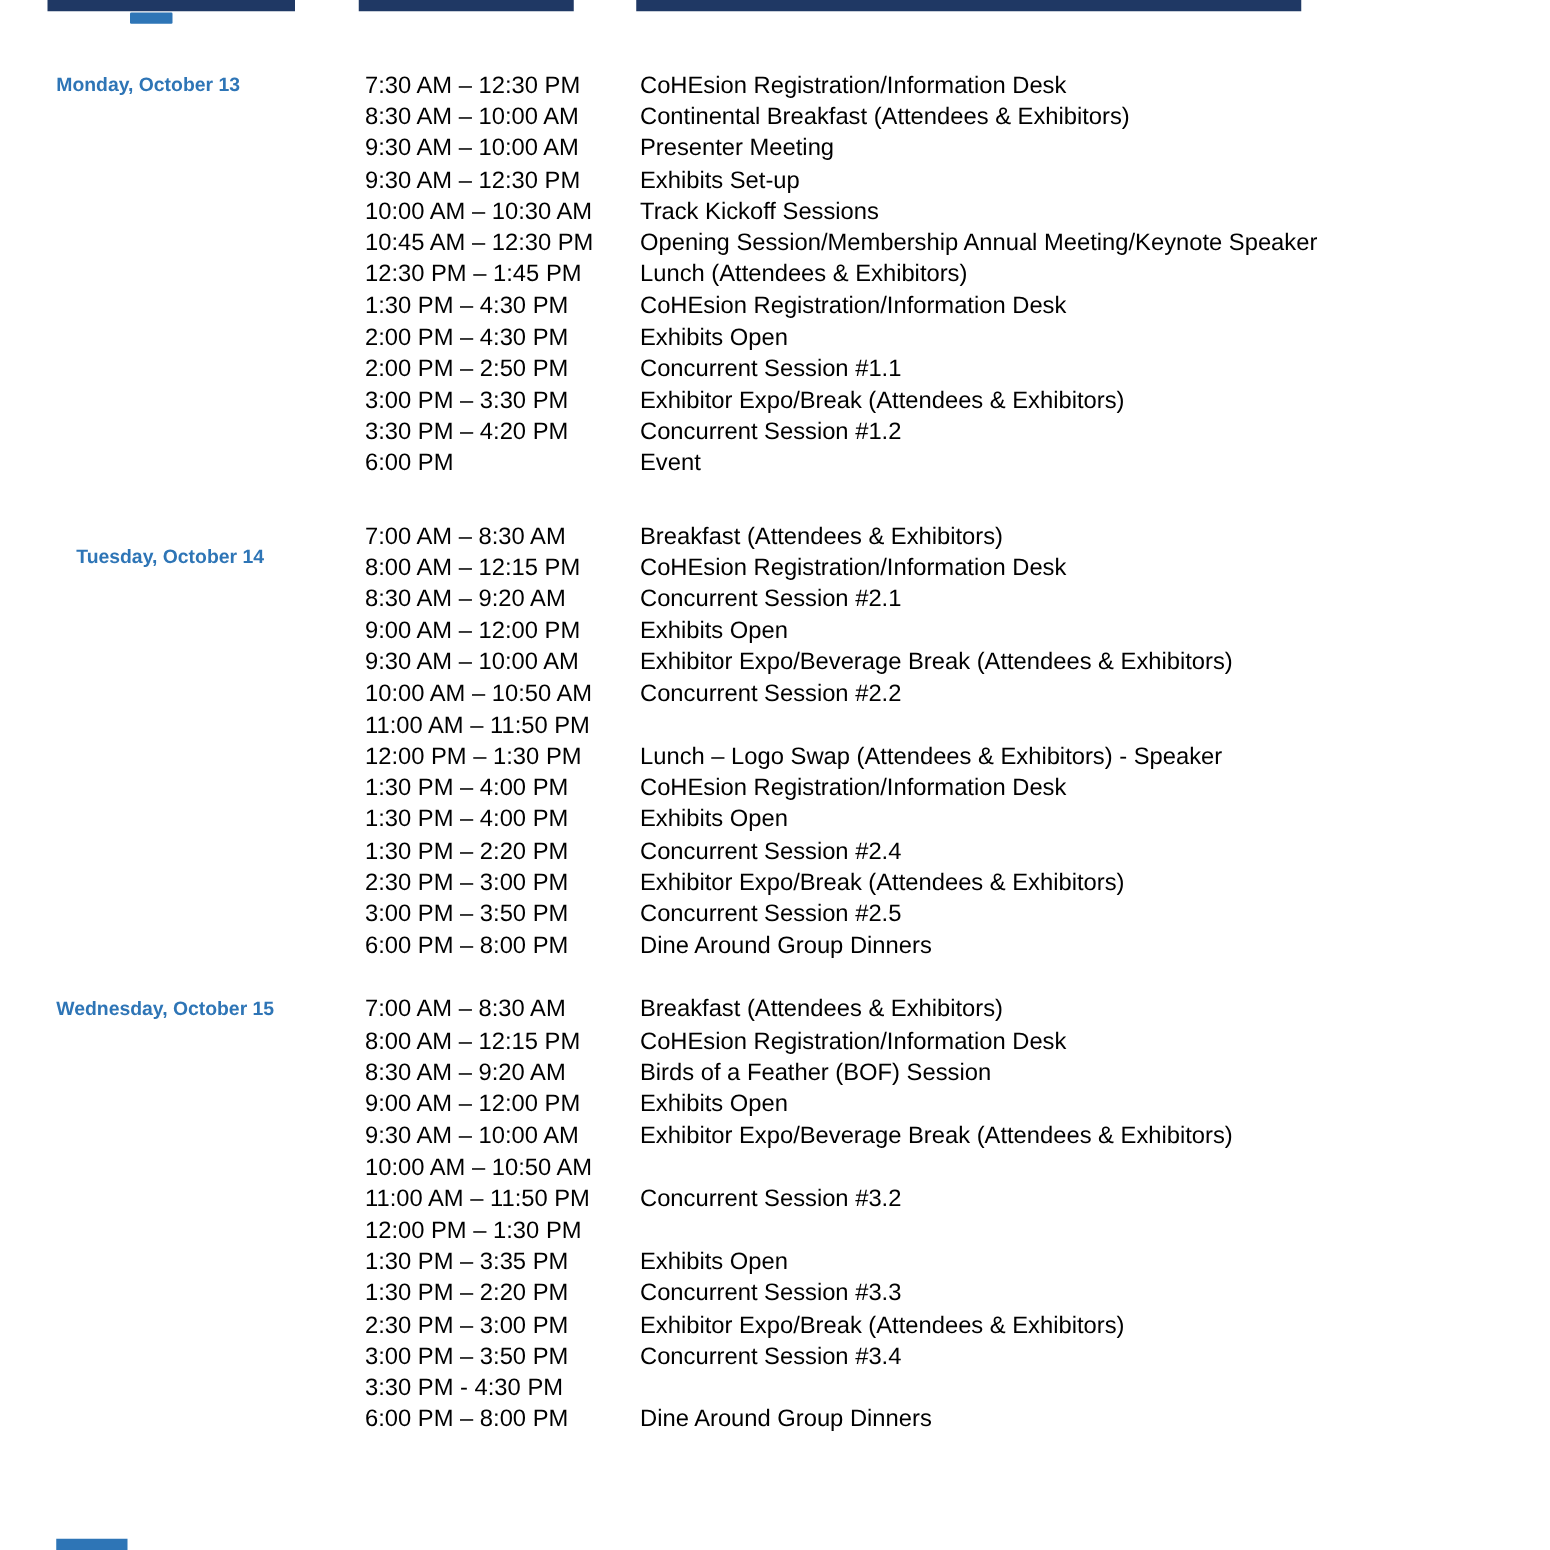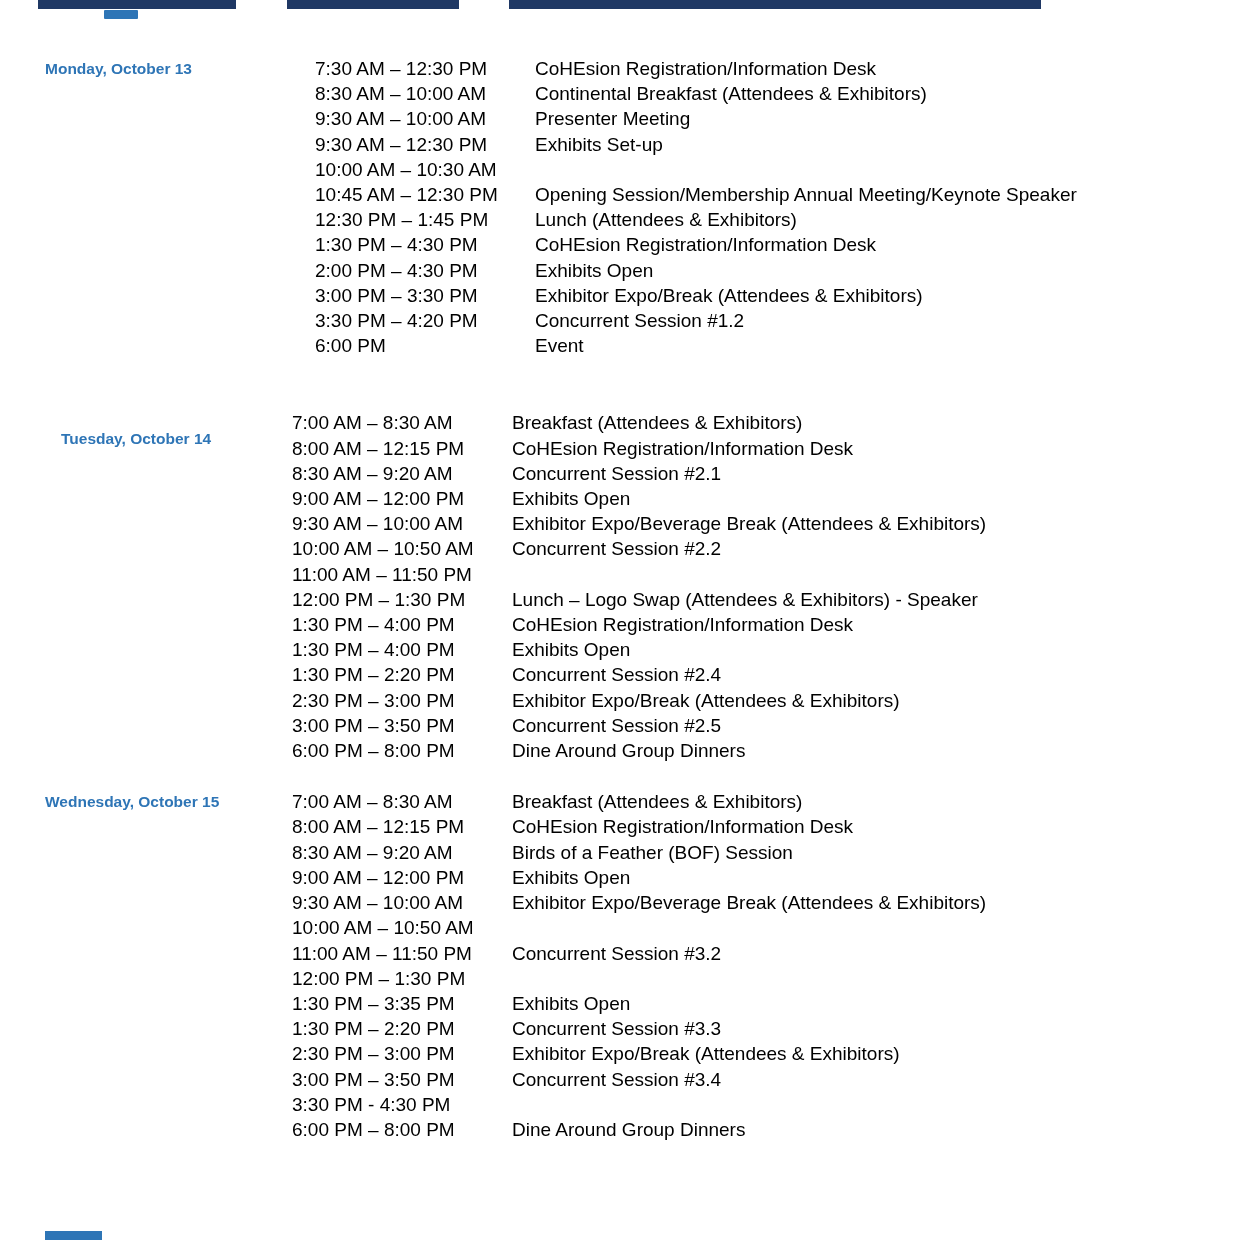--- a/index.html
+++ b/index.html
@@ -47,21 +47,21 @@
 
   .schedule {
     position: absolute;
     top: 56px;
     left: 0;
     right: 0;
   }
   .day-block {
     position: relative;
   }
-  .day-block.gap-after-0 { margin-bottom: 52px; padding-left: 23px; }
+  .day-block.gap-after-0 { margin-bottom: 33px; }
   .day-block.gap-after-1 { margin-bottom: 26px; }
   .day-heading {
     position: absolute;
     left: 45px;
     top: 0;
     width: 240px;
     font-size: 15.5px;
     line-height: 25.2px;
     font-weight: 700;
     color: #2e75b6;
@@ -107,36 +107,41 @@
         <div class="row">
           <span class="time">9:30 AM – 10:00 AM</span>
           <span class="event">Presenter Meeting</span>
         </div>
         <div class="row">
           <span class="time">9:30 AM – 12:30 PM</span>
           <span class="event">Exhibits Set-up</span>
         </div>
         <div class="row">
           <span class="time">10:00 AM – 10:30 AM</span>
+          <span class="event">Track Kickoff Sessions</span>
         </div>
         <div class="row">
           <span class="time">10:45 AM – 12:30 PM</span>
           <span class="event">Opening Session/Membership Annual Meeting/Keynote Speaker</span>
         </div>
         <div class="row">
           <span class="time">12:30 PM – 1:45 PM</span>
           <span class="event">Lunch (Attendees &amp; Exhibitors)</span>
         </div>
         <div class="row">
           <span class="time">1:30 PM – 4:30 PM</span>
           <span class="event">CoHEsion Registration/Information Desk</span>
         </div>
         <div class="row">
           <span class="time">2:00 PM – 4:30 PM</span>
           <span class="event">Exhibits Open</span>
+        </div>
+        <div class="row">
+          <span class="time">2:00 PM – 2:50 PM</span>
+          <span class="event">Concurrent Session #1.1</span>
         </div>
         <div class="row">
           <span class="time">3:00 PM – 3:30 PM</span>
           <span class="event">Exhibitor Expo/Break (Attendees &amp; Exhibitors)</span>
         </div>
         <div class="row">
           <span class="time">3:30 PM – 4:20 PM</span>
           <span class="event">Concurrent Session #1.2</span>
         </div>
         <div class="row">

